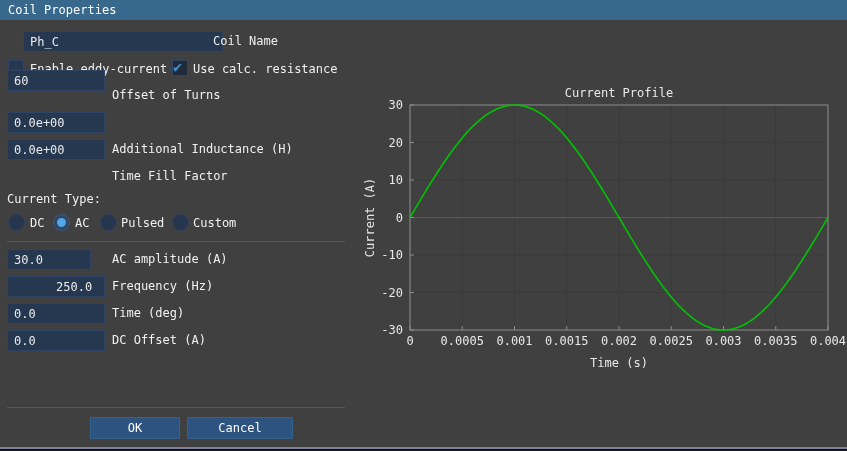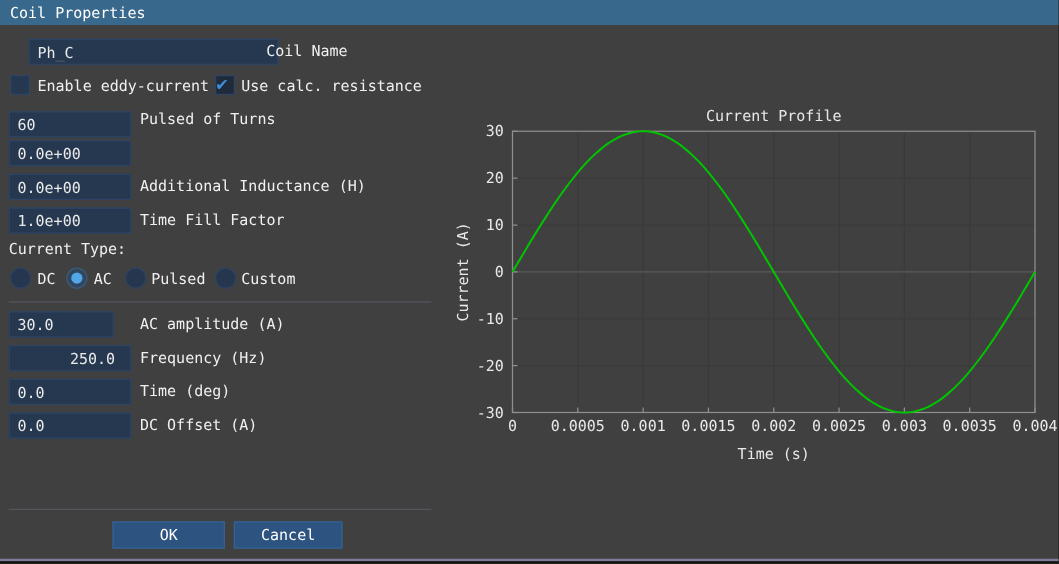--- a/index.html
+++ b/index.html
@@ -39,29 +39,28 @@
   <input class="field" style="left: 23px; top: 31px; width: 200px;" value="Ph_C">
   <div class="lbl" style="left:213px;top:31px;">Coil Name</div>
 
   <div class="checkbox" style="left:8px;top:60px;"></div>
   <div class="cb-lbl" style="left:30px;top:60px;">Enable eddy-current</div>
   <div class="checkbox checked" style="left:172px;top:60px;">
     <span class="check-glyph">✔</span>
   </div>
   <div class="cb-lbl" style="left:193px;top:60px;">Use calc. resistance</div>
 
-  <input class="field" style="left: 7px; top: 89px; width: 98px;" value="60">
-  <div class="lbl" style="left:112px;top:85px;">Pulsed of Turns</div>
+  <input class="field" style="left: 7px; top: 70px; width: 98px;" value="60">
+  <div class="lbl" style="left:112px;top:85px;">Offset of Turns</div>
 
   <input class="field" style="left: 7px; top: 112px; width: 98px;" value="0.0e+00">
 
   <input class="field" style="left: 7px; top: 139px; width: 98px;" value="0.0e+00">
   <div class="lbl" style="left:112px;top:139px;">Additional Inductance (H)</div>
 
-  <input class="field" style="left: 7px; top: 166px; width: 98px;" value="1.0e+00">
   <div class="lbl" style="left:112px;top:166px;">Time Fill Factor</div>
 
   <div class="lbl" style="left:7px;top:189px;">Current Type:</div>
 
   <div class="radio" style="left:8px;top:214px;"></div>
   <div class="rad-lbl" style="left:30px;top:214px;">DC</div>
 
   <div class="radio selected" style="left:53px;top:214px;">
     <span class="radio-dot"></span>
   </div>
@@ -83,21 +82,21 @@
 
   <input class="field" style="left: 7px; top: 303px; width: 98px;" value="0.0">
   <div class="lbl" style="left:112px;top:303px;">Time (deg)</div>
 
   <input class="field" style="left: 7px; top: 330px; width: 98px;" value="0.0">
   <div class="lbl" style="left:112px;top:330px;">DC Offset (A)</div>
 
   <div class="separator" style="top:407px;"></div>
 
   <button class="btn" style="left:90px;top:417px;width:90px;">OK</button>
-  <button class="btn" style="left:187px;top:417px;width:87px;">Cancel</button>
+  <button class="btn" style="left:187px;top:417px;width:106px;">Cancel</button>
 
   <svg width="487" height="300" style="position:absolute;left:360px;top:80px;">
       <line x1="102.25" y1="25" x2="102.25" y2="250" stroke="#3a3a3a"></line>
       <line x1="154.5" y1="25" x2="154.5" y2="250" stroke="#3a3a3a"></line>
       <line x1="206.75" y1="25" x2="206.75" y2="250" stroke="#3a3a3a"></line>
       <line x1="259" y1="25" x2="259" y2="250" stroke="#3a3a3a"></line>
       <line x1="311.25" y1="25" x2="311.25" y2="250" stroke="#3a3a3a"></line>
       <line x1="363.5" y1="25" x2="363.5" y2="250" stroke="#3a3a3a"></line>
       <line x1="415.75" y1="25" x2="415.75" y2="250" stroke="#3a3a3a"></line>
       <line x1="50" y1="250" x2="468" y2="250" stroke="#3a3a3a"></line>

